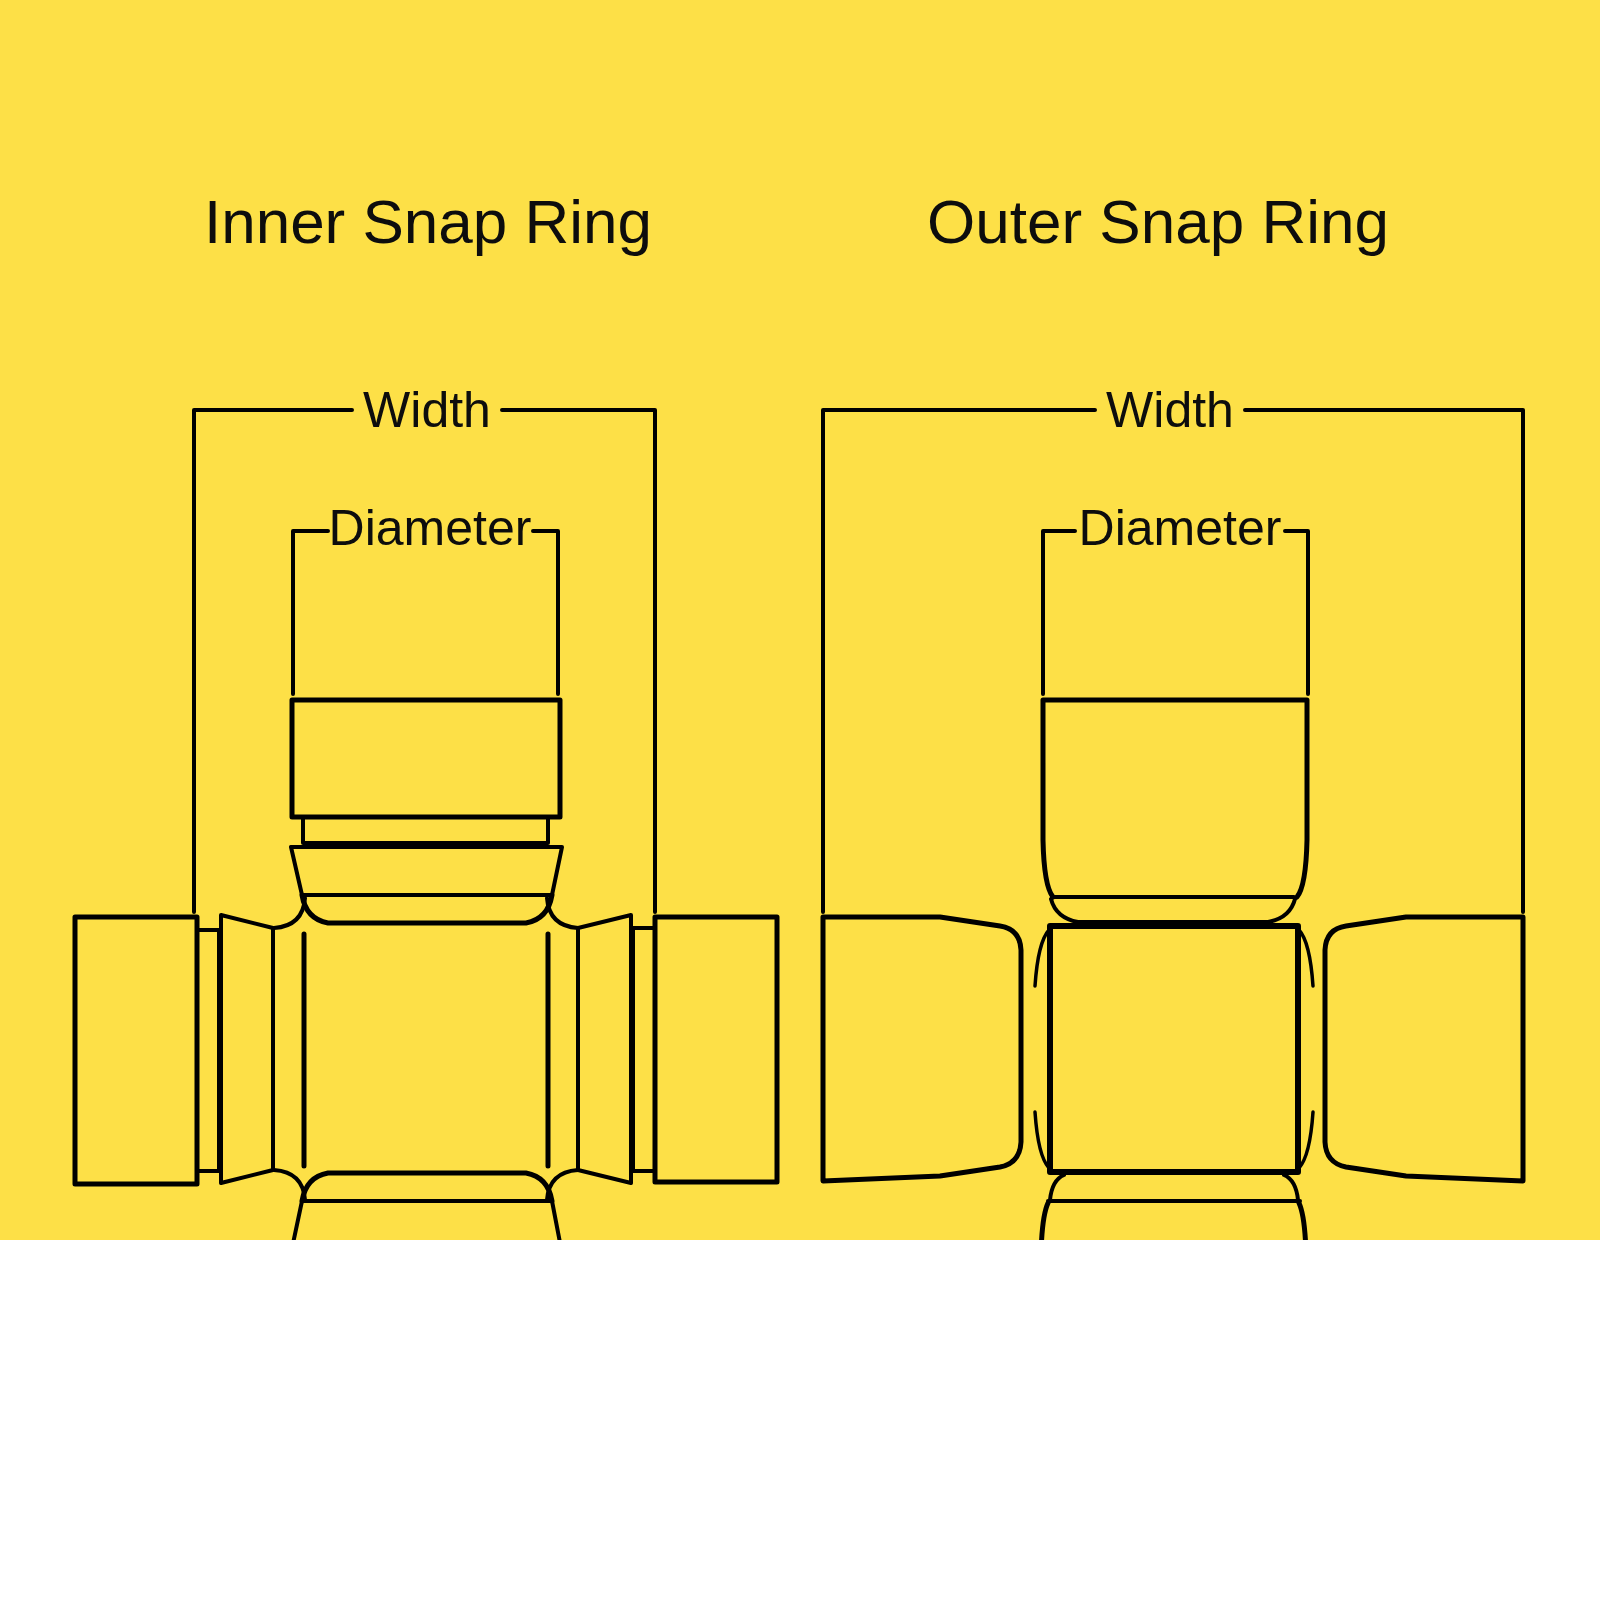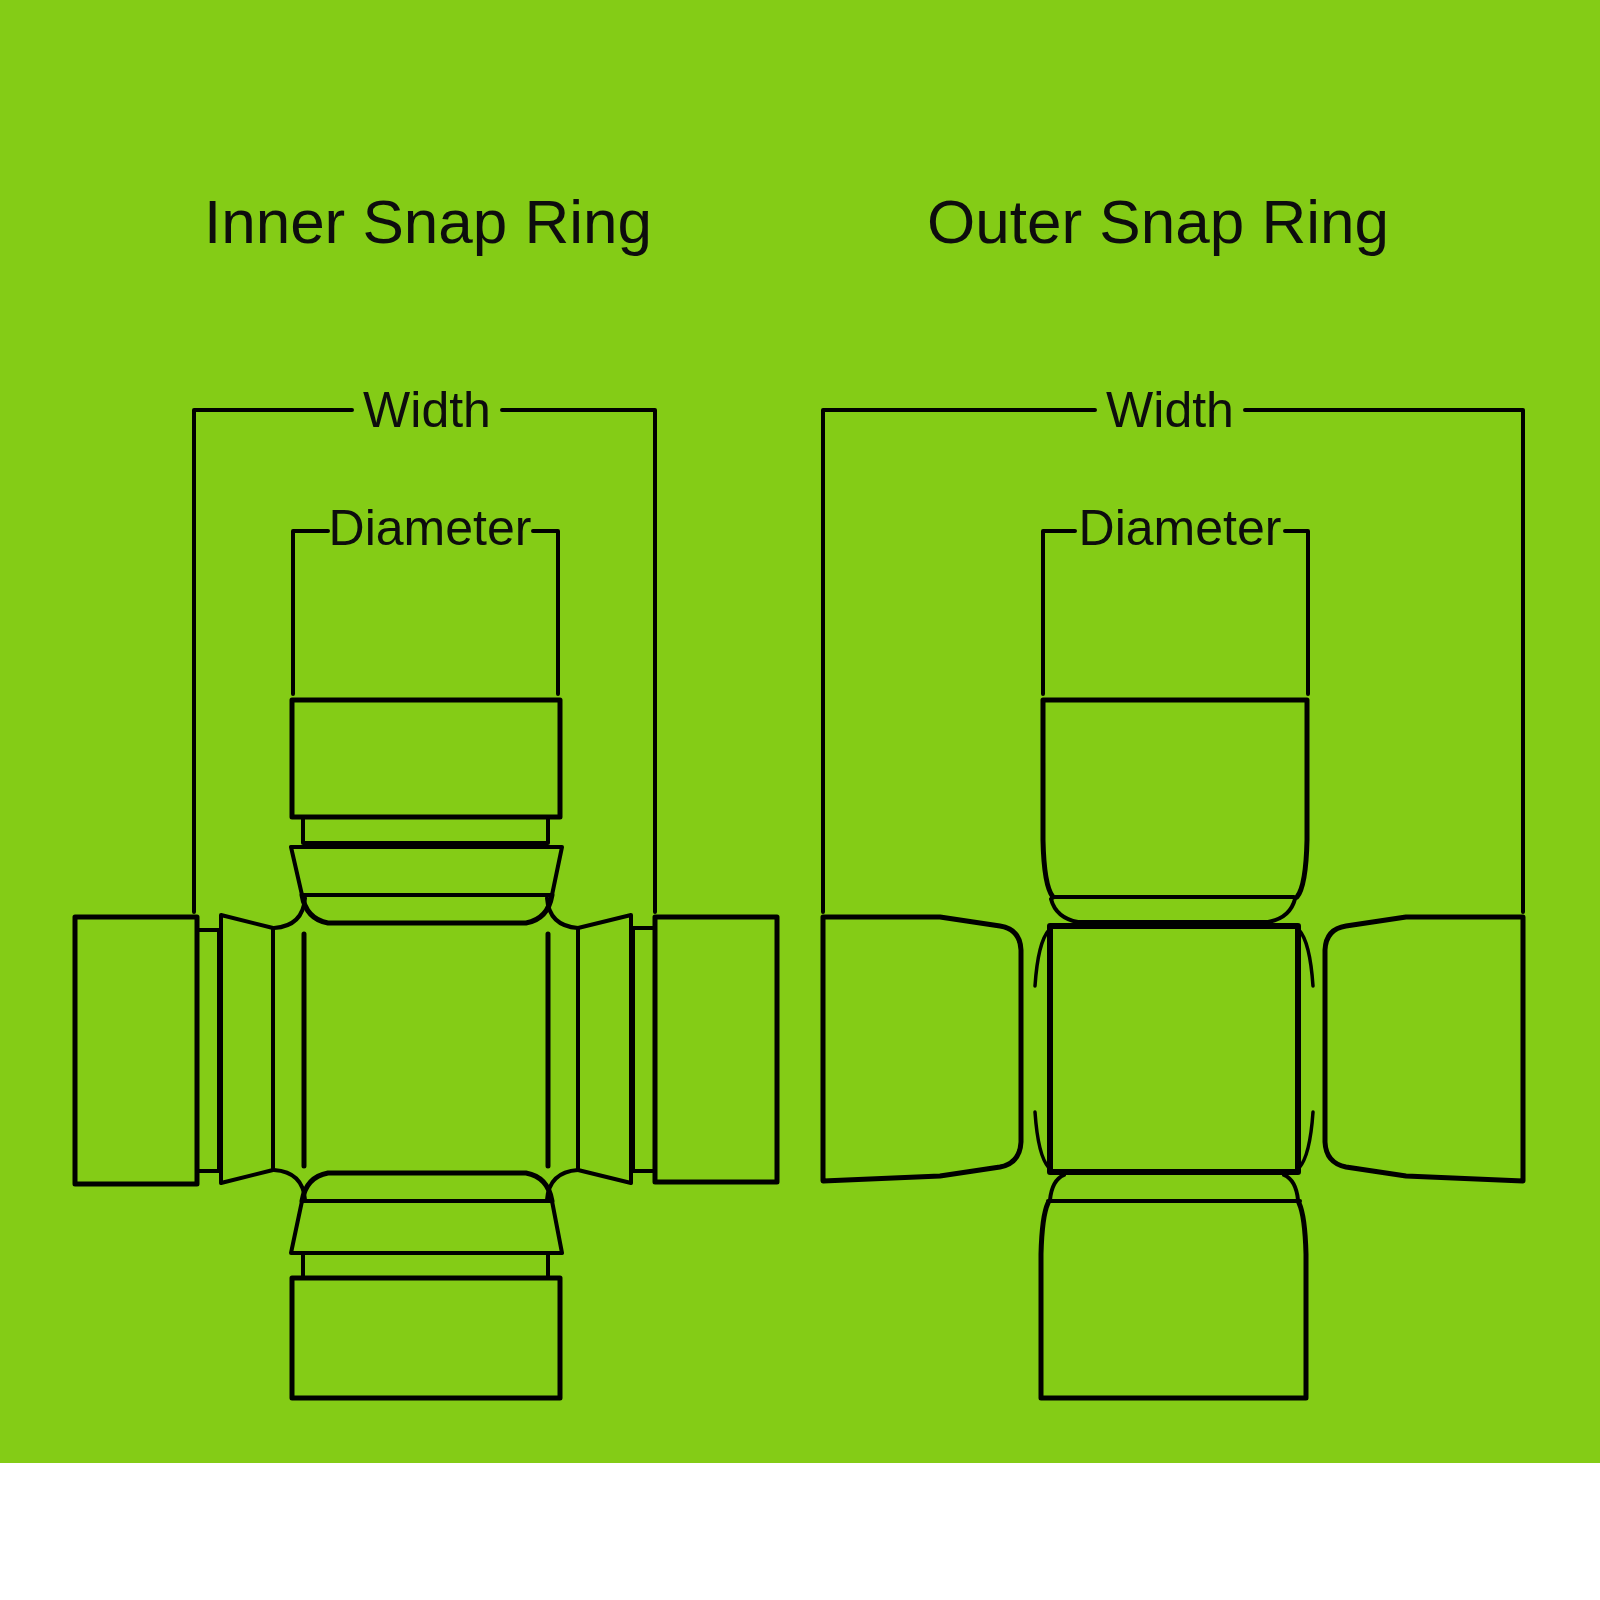--- a/index.html
+++ b/index.html
@@ -3,22 +3,22 @@
 <meta charset="utf-8">
 <style>
   html, body {
     margin: 0;
     padding: 0;
     background: #ffffff;
   }
   .stage {
     position: relative;
     width: 1600px;
-    height: 1463px;
-    background: #84cc16;
+    height: 1240px;
+    background: #fde047;
     overflow: hidden;
   }
   svg {
     display: block;
     width: 1600px;
     height: 1600px;
   }
   .diagram-title {
     font-family: "Liberation Sans", "DejaVu Sans", sans-serif;
     font-size: 62px;

